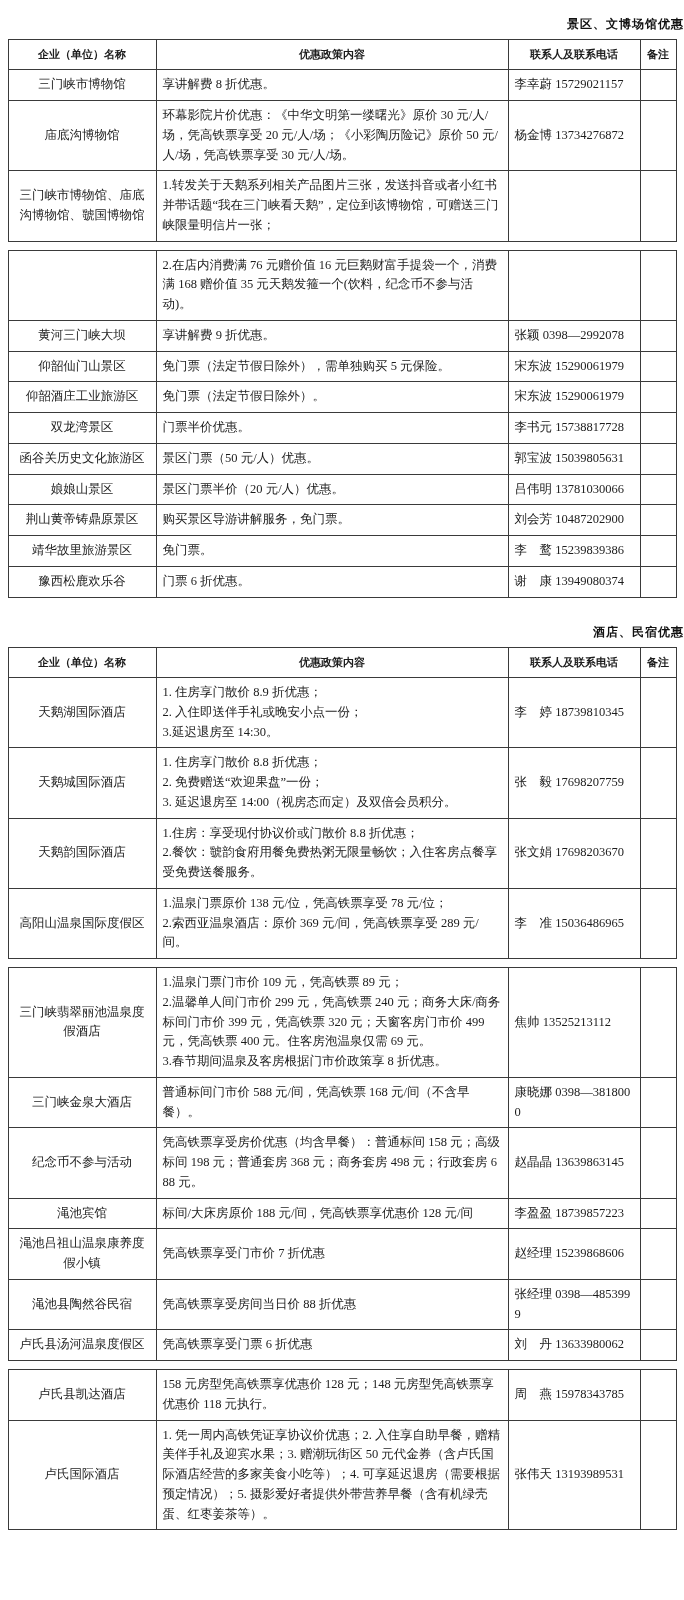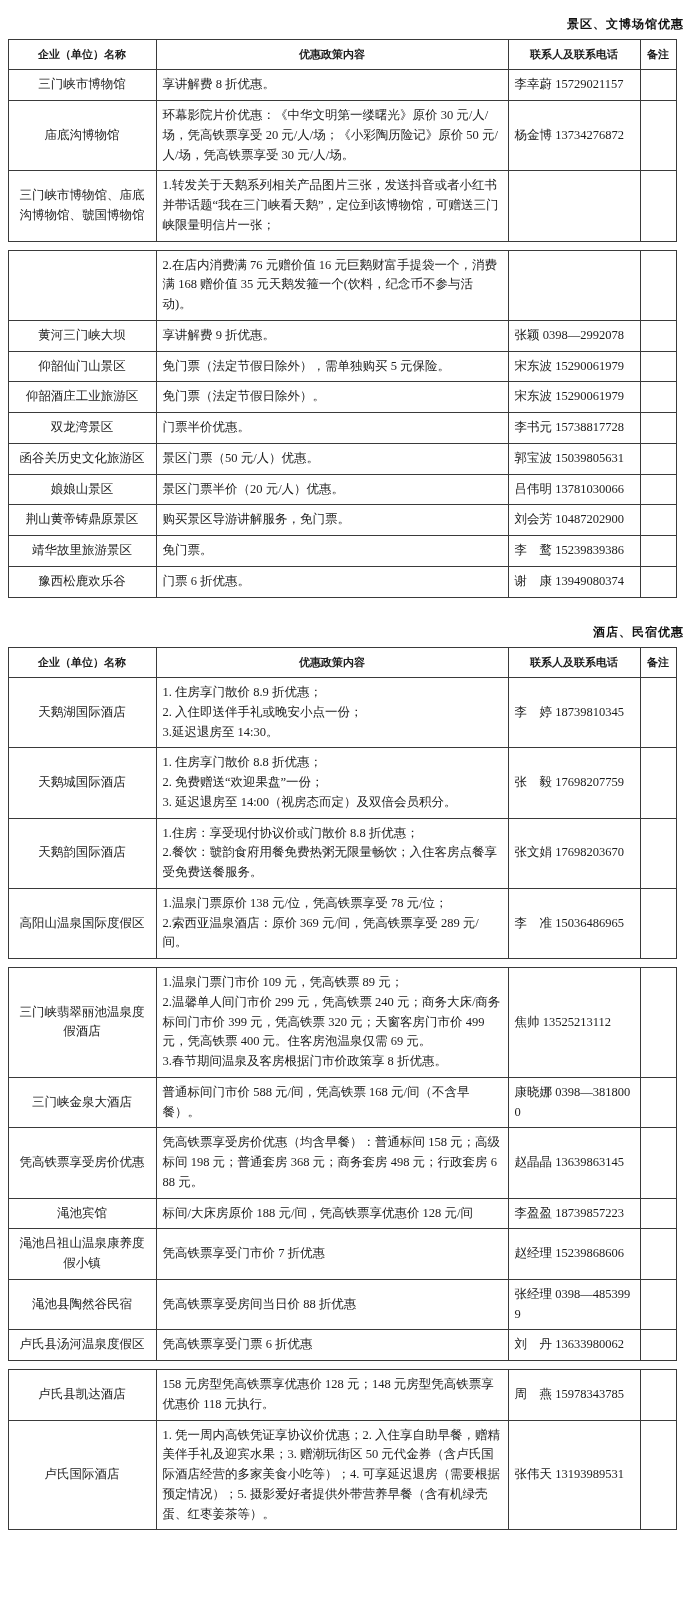--- a/index.html
+++ b/index.html
@@ -196,21 +196,21 @@
       <div class="td col-contact">焦帅 13525213112</div>
       <div class="td col-remark"></div>
     </div>
     <div class="tr">
       <div class="td col-name">三门峡金泉大酒店</div>
       <div class="td col-policy">普通标间门市价 588 元/间，凭高铁票 168 元/间（不含早餐）。</div>
       <div class="td col-contact">康晓娜 0398—3818000</div>
       <div class="td col-remark"></div>
     </div>
     <div class="tr">
-      <div class="td col-name">凭高铁票享受房价优惠</div>
+      <div class="td col-name">纪念币不参与活动</div>
       <div class="td col-policy">凭高铁票享受房价优惠（均含早餐）：普通标间 158 元；高级标间 198 元；普通套房 368 元；商务套房 498 元；行政套房 688 元。</div>
       <div class="td col-contact">赵晶晶 13639863145</div>
       <div class="td col-remark"></div>
     </div>
     <div class="tr">
       <div class="td col-name">渑池宾馆</div>
       <div class="td col-policy">标间/大床房原价 188 元/间，凭高铁票享优惠价 128 元/间</div>
       <div class="td col-contact">李盈盈 18739857223</div>
       <div class="td col-remark"></div>
     </div>

